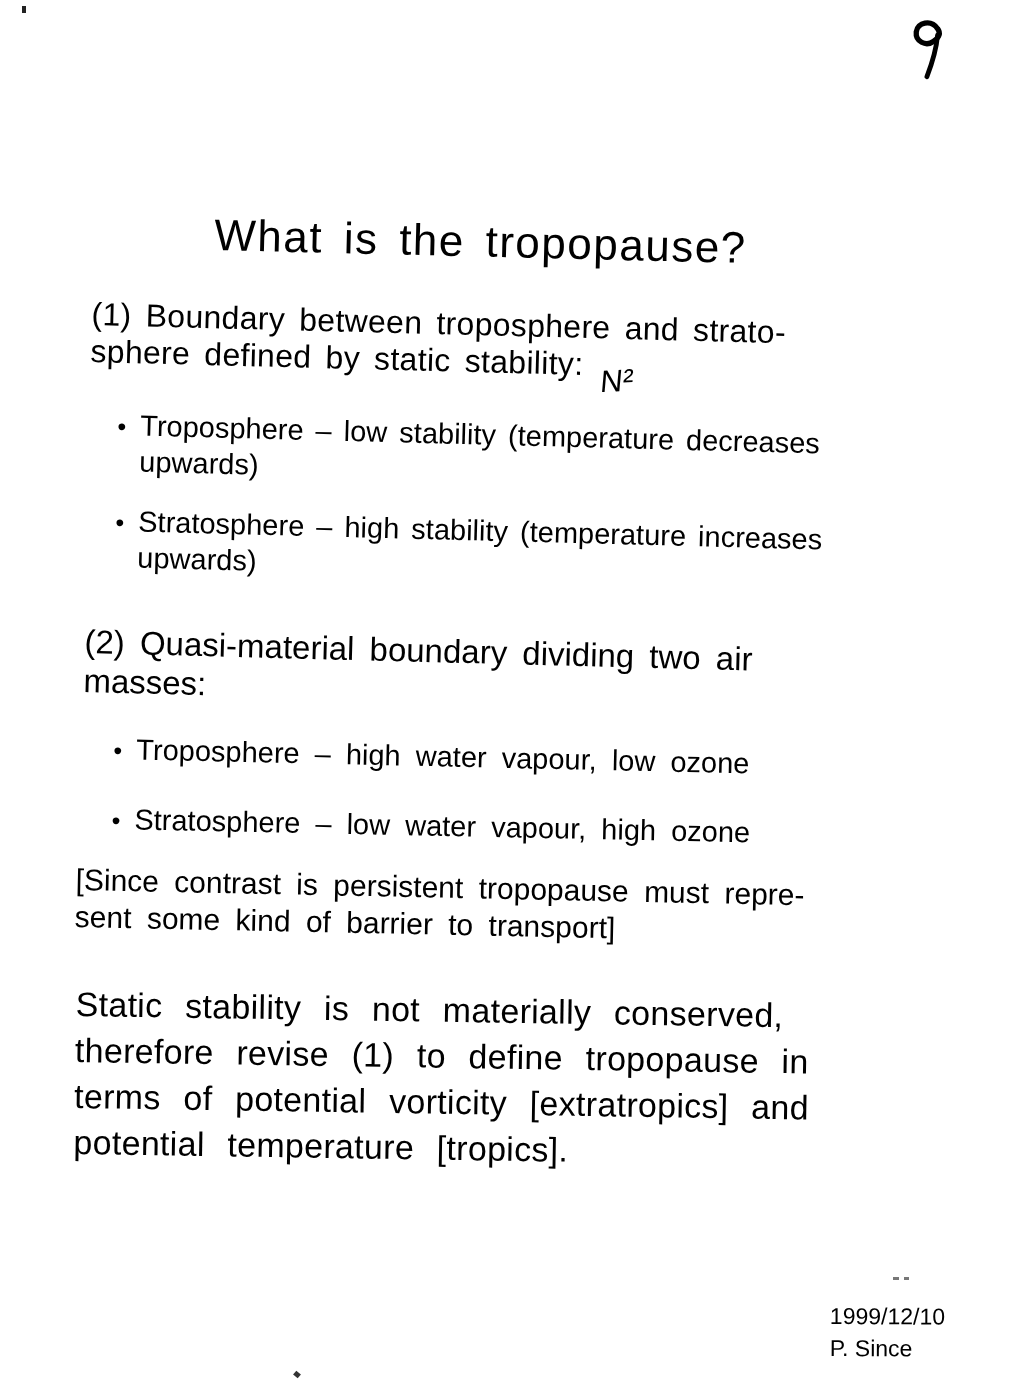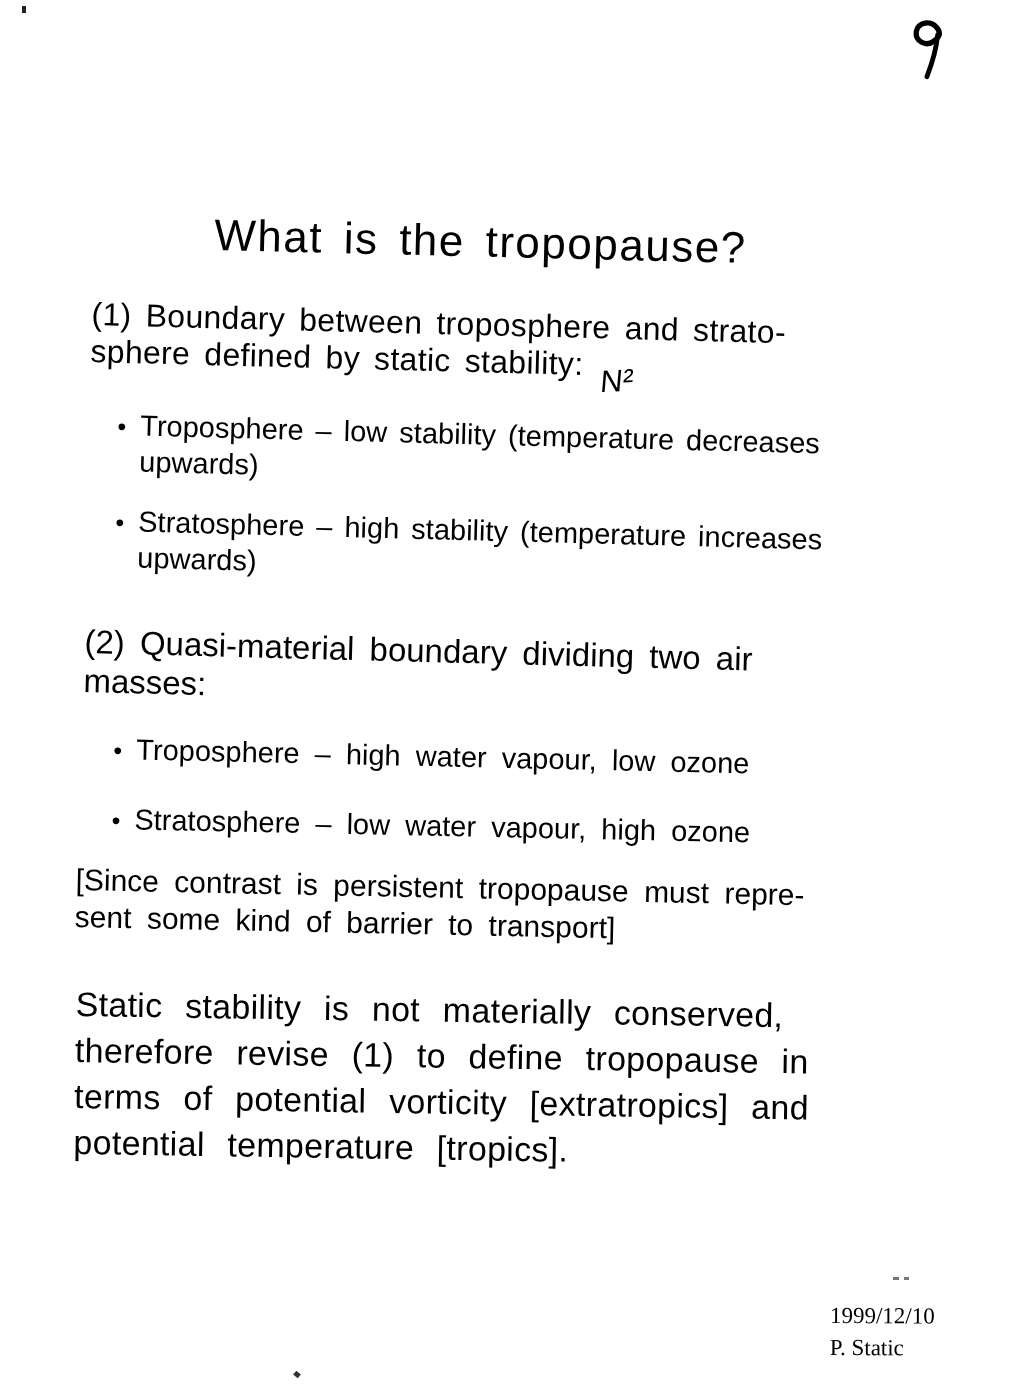--- a/index.html
+++ b/index.html
@@ -57,21 +57,21 @@
 
   .closing {
     left:76px; top:981px;
     font-size:34px; line-height:46px;
     word-spacing:13px; letter-spacing:0.3px;
     transform:rotate(0.9deg);
   }
 
   .footer {
     left:830px; top:1300px;
-    font-family:Liberation Serif, serif;
+    font-family:Liberation Sans, sans-serif;
     font-size:23px; line-height:32px;
     transform:rotate(0.3deg);
   }
 
   .page-number-svg { left:908px; top:18px; width:40px; height:64px; }
 
   
   .artifact { position:absolute; background:#222; }
   .art-topleft { left:22px; top:6px; width:4px; height:7px; }
   .art-footer-dash1 { left:893px; top:1277px; width:6px; height:3px; background:#777; }
@@ -135,21 +135,21 @@
 
   <div class="blk closing">
     <div>Static stability is not materially conserved,</div>
     <div>therefore revise (1) to define tropopause in</div>
     <div>terms of potential vorticity [extratropics] and</div>
     <div>potential temperature [tropics].</div>
   </div>
 
   <div class="blk footer">
     <div>1999/12/10</div>
-    <div>P. Static</div>
+    <div>P. Since</div>
   </div>
 
   <div class="artifact art-topleft"></div>
   <div class="artifact art-footer-dash1"></div>
   <div class="artifact art-footer-dash2"></div>
   <div class="artifact art-bottom"></div>
 
 </div>
 
 </body></html>

